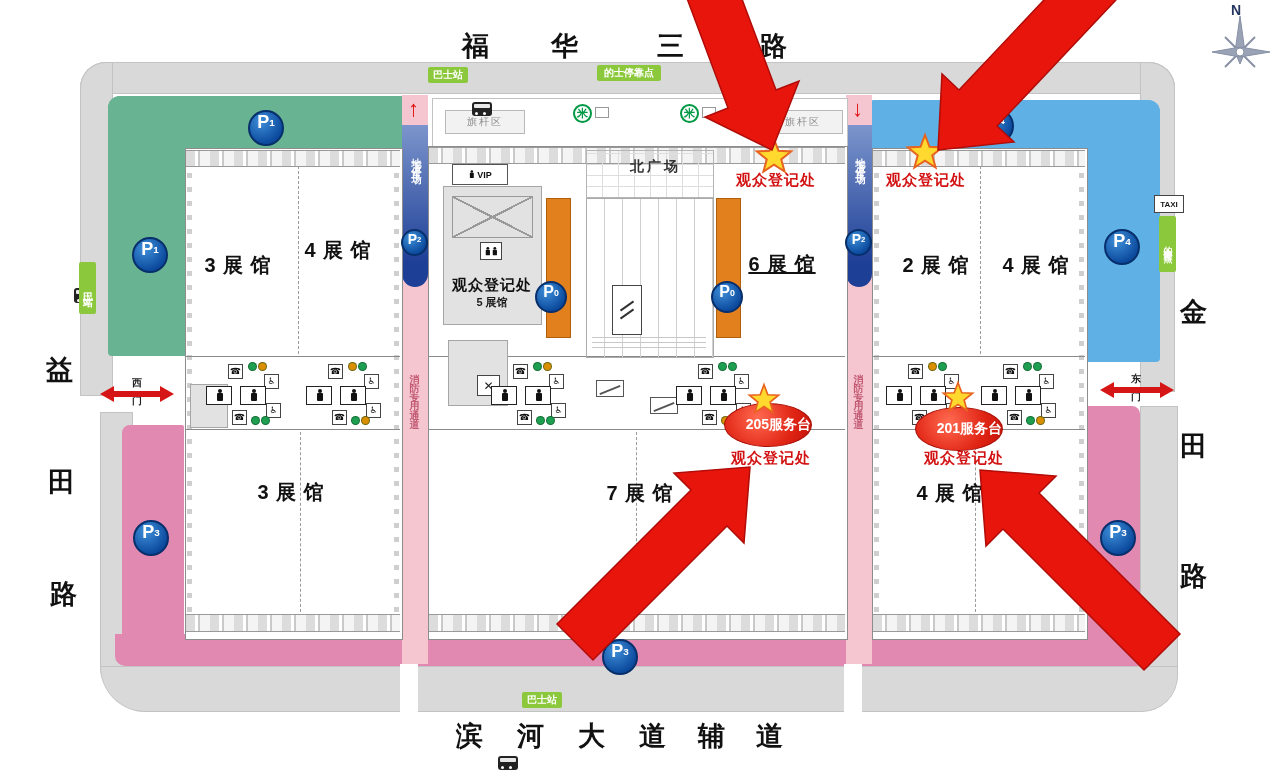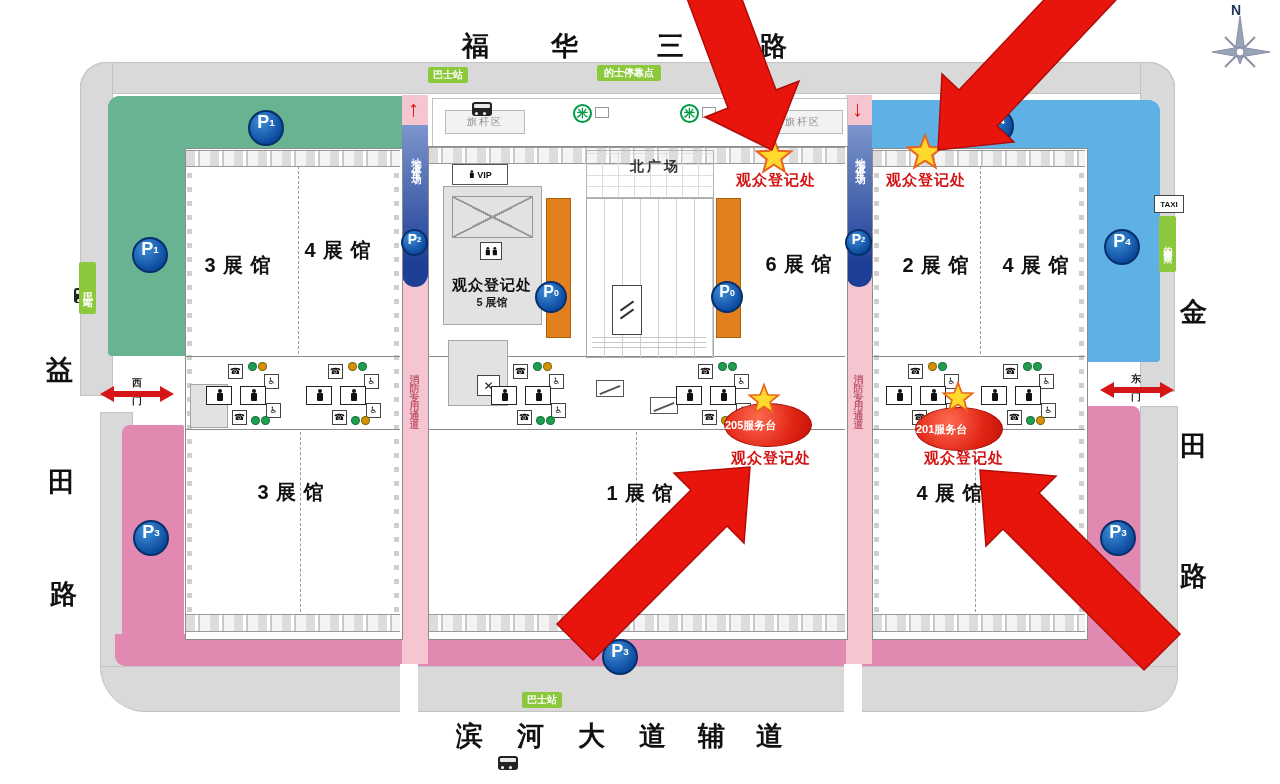--- a/index.html
+++ b/index.html
@@ -57,22 +57,22 @@
                  box-shadow:8px 0 0 #fff;}
   
   .cluster{width:92px;height:72px;}
   .icobox{width:13px;height:13px;background:#fff;border:1px solid #444;font-size:9px;line-height:12px;text-align:center;color:#111;}
   .dots i{display:inline-block;width:7px;height:7px;border-radius:50%;border:1px solid rgba(0,60,20,.5);margin:0 .5px;vertical-align:top;}
   .wc{width:24px;height:17px;background:#fff;border:1.5px solid #222;display:flex;align-items:center;justify-content:center;}
   .person{display:block;width:7px;height:13px;position:relative;}
   .person::before{content:"";position:absolute;top:0;left:2px;width:4px;height:4px;border-radius:50%;background:#111;}
   .person::after{content:"";position:absolute;top:4px;left:1px;width:6px;height:8px;background:#111;border-radius:1px;}
   .desk{border-radius:50%;background:radial-gradient(circle at 38% 32%,#ff6a50,#e02414 60%,#c01208);
-        border:1px solid #a80e06;color:#fff;font-weight:bold;font-size:11px;display:flex;align-items:center;
-        justify-content:flex-start;white-space:nowrap;}
+        border:1px solid #a80e06;color:#fff;font-weight:bold;font-size:14px;display:flex;align-items:center;
+        justify-content:flex-end;white-space:nowrap;}
   .gatechar{font-size:10px;font-weight:bold;color:#222;width:16px;text-align:center;line-height:1;}
   .vipbox{background:#fff;border:1px solid #555;display:flex;align-items:center;justify-content:center;gap:2px;
           font-size:9px;font-weight:bold;color:#111;}
 </style>
 </head>
 <body>
 
 <div id="stage">
 
   <div class="abs road" style="left:80px;top:62px;width:1095px;height:32px;border-radius:26px 26px 0 0;"></div>
@@ -239,25 +239,25 @@
     <span class="abs wc" style="left:40px;top:30px">
         <i class="person"></i>
       </span>
     <span class="abs icobox" style="left:66px;top:47px">♿</span>
     <span class="abs icobox" style="left:32px;top:54px">☎</span>
     <span class="abs dots" style="left:50px;top:60px"><i style="background:#1e9e50"></i><i style="background:#d98f00"></i></span>
   </div>
 
   <div class="abs hall" style="left:183px;top:252px;width:110px;">3 展 馆</div>
   <div class="abs hall" style="left:283px;top:237px;width:110px;">4 展 馆</div>
-  <div class="abs hall" style="left:744px;top:251px;width:110px;">6 展 馆</div>
+  <div class="abs hall" style="left:727px;top:251px;width:110px;text-decoration:underline;">6 展 馆</div>
   <div class="abs hall" style="left:881px;top:252px;width:110px;">2 展 馆</div>
   <div class="abs hall" style="left:981px;top:252px;width:110px;">4 展 馆</div>
   <div class="abs hall" style="left:236px;top:479px;width:110px;">3 展 馆</div>
-  <div class="abs hall" style="left:585px;top:480px;width:110px;">1 展 馆</div>
+  <div class="abs hall" style="left:585px;top:480px;width:110px;">7 展 馆</div>
   <div class="abs hall" style="left:895px;top:480px;width:110px;">4 展 馆</div>
   <div class="abs plaza" style="left:630px;top:158px;">北广场</div>
 
   <div class="abs flagbox" style="left:445px;top:110px;width:78px;height:22px;">
       <span>旗杆区</span>
     </div>
   <div class="abs flagbox" style="left:763px;top:110px;width:78px;height:22px;">
       <span>旗杆区</span>
     </div>
   <div class="abs metro" style="left:573px;top:104px;width:19px;height:19px;">米</div>

